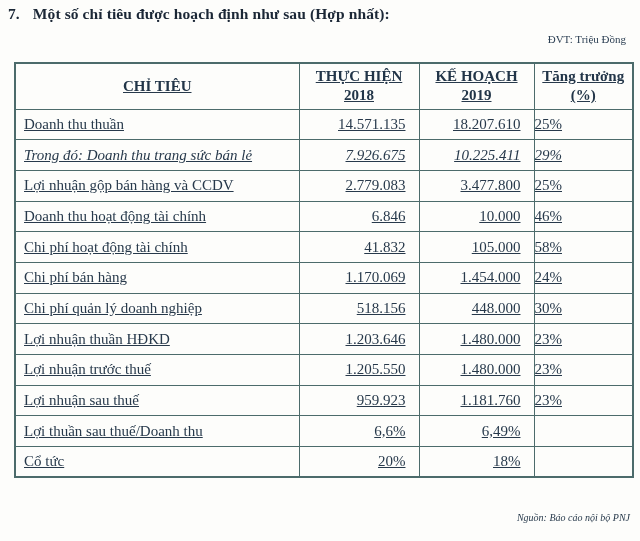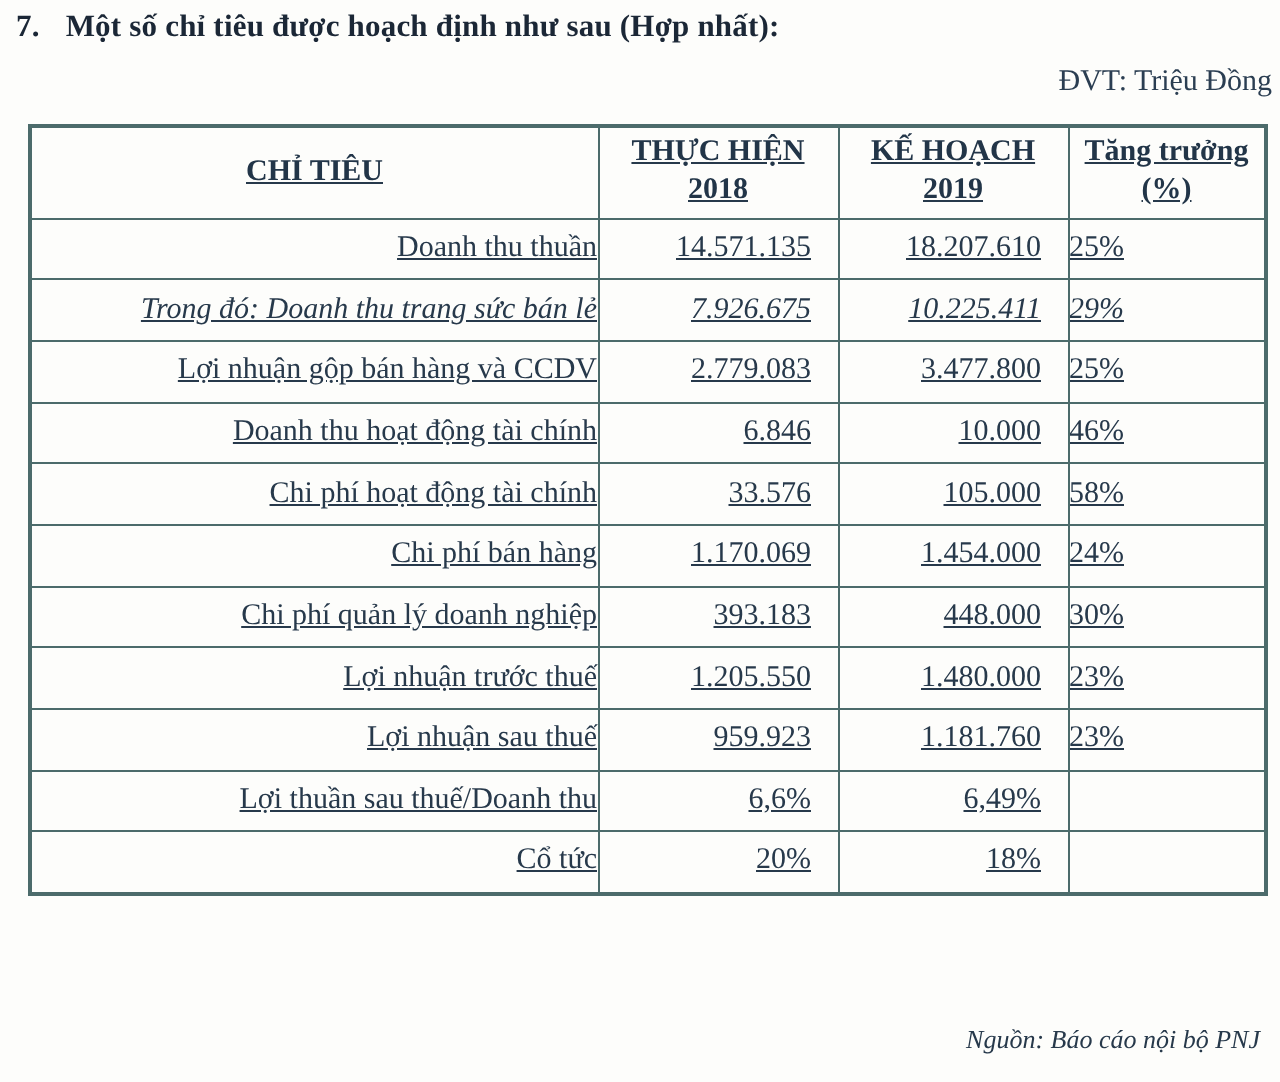--- a/index.html
+++ b/index.html
@@ -9,47 +9,47 @@
     font-family: "Liberation Serif", "DejaVu Serif", serif;
     color: #27394b;
   }
   .title-row {
     position: absolute; top: 5px; left: 8px; right: 8px;
     display: flex; gap: 13px;
     font-weight: bold; font-size: 15.5px; color: #1b2736;
     letter-spacing: 0.1px;
   }
   .unit-label {
-    position: absolute; top: 33px; right: 4px;
-    font-size: 15px; color: #2b3e52;
+    position: absolute; top: 33px; right: 14px;
+    font-size: 11px; color: #2b3e52;
   }
   table.plan-table {
     position: absolute; top: 62px; left: 14px;
     width: 618px; table-layout: fixed; border-collapse: collapse;
     border: 2px solid #4c6b6b;
     text-decoration: underline;
   }
   .plan-table th, .plan-table td {
     border: 1.5px solid #4c6b6b;
     font-size: 15px; color: #27394b;
     vertical-align: middle;
     overflow: hidden; white-space: nowrap;
   }
   .plan-table th {
     height: 46px; font-weight: bold; text-align: center;
     line-height: 1.3; color: #223548;
   }
   .plan-table td { height: 30.7px; }
-  td.label { text-align: right; padding-left: 8px; }
+  td.label { text-align: left; padding-left: 8px; }
   td.num   { text-align: right; padding-right: 13px; margin-left: 20px; }
   td.pct   { }
   tr.italic td { font-style: italic; }
   .source-note {
     position: absolute; top: 512px; right: 10px;
-    font-style: italic; font-size: 13px; color: #27394b;
+    font-style: italic; font-size: 10px; color: #27394b;
   }
 </style>
 </head>
 <body>
 
 <div class="page">
 
   <div class="title-row">
     <span>7.</span>
     <span>Một số chỉ tiêu được hoạch định như sau (Hợp nhất):</span>
@@ -103,35 +103,41 @@
         <td class="pct">25%</td>
       </tr>
       <tr>
         <td class="label">Doanh thu hoạt động tài chính</td>
         <td class="num">6.846</td>
         <td class="num">10.000</td>
         <td class="pct">46%</td>
       </tr>
       <tr>
         <td class="label">Chi phí hoạt động tài chính</td>
-        <td class="num">33.576</td>
+        <td class="num">41.832</td>
         <td class="num">105.000</td>
         <td class="pct">58%</td>
       </tr>
       <tr>
         <td class="label">Chi phí bán hàng</td>
         <td class="num">1.170.069</td>
         <td class="num">1.454.000</td>
         <td class="pct">24%</td>
       </tr>
       <tr>
         <td class="label">Chi phí quản lý doanh nghiệp</td>
-        <td class="num">393.183</td>
+        <td class="num">518.156</td>
         <td class="num">448.000</td>
         <td class="pct">30%</td>
+      </tr>
+      <tr>
+        <td class="label">Lợi nhuận thuần HĐKD</td>
+        <td class="num">1.203.646</td>
+        <td class="num">1.480.000</td>
+        <td class="pct">23%</td>
       </tr>
       <tr>
         <td class="label">Lợi nhuận trước thuế</td>
         <td class="num">1.205.550</td>
         <td class="num">1.480.000</td>
         <td class="pct">23%</td>
       </tr>
       <tr>
         <td class="label">Lợi nhuận sau thuế</td>
         <td class="num">959.923</td>

